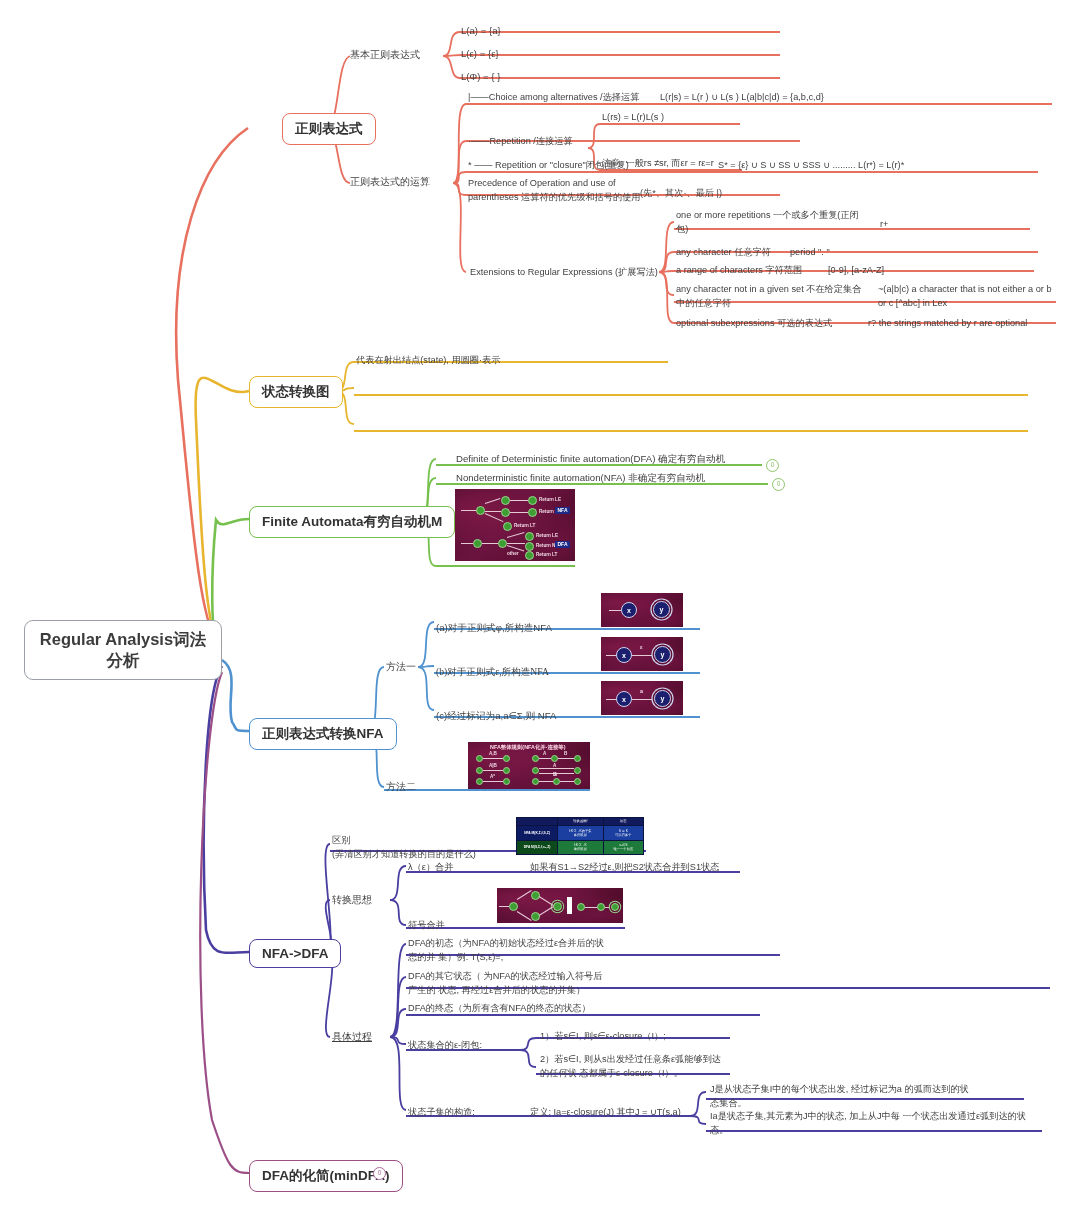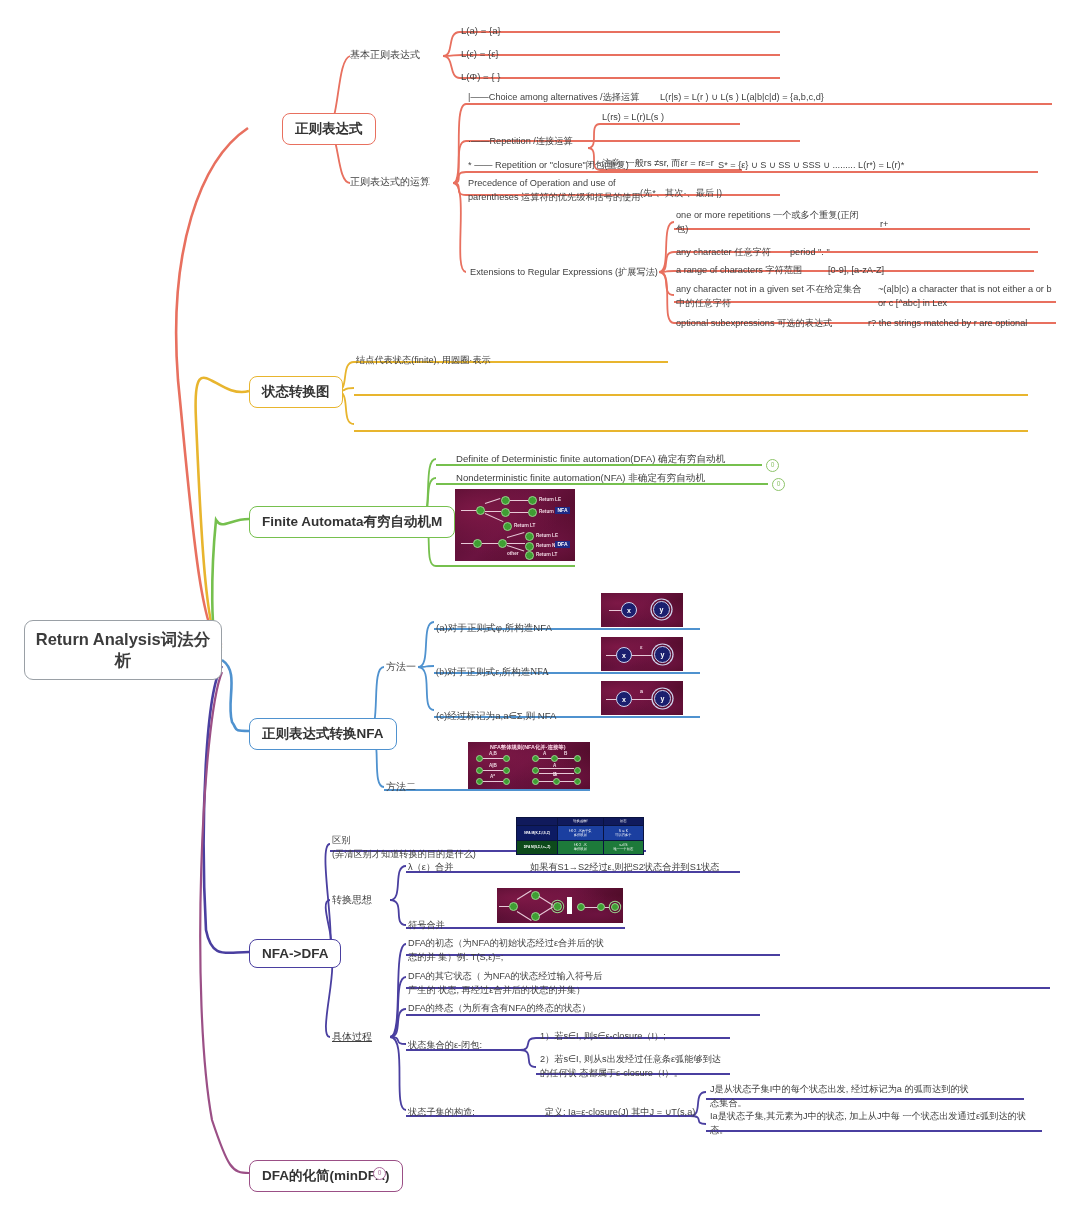--- a/index.html
+++ b/index.html
@@ -183,21 +183,21 @@
       <line x1="536" y1="1074" x2="730" y2="1074" stroke="#4a3fa0"></line>
 
       <path d="M690,1116 C704,1116 692,1092 706,1092" stroke="#4a3fa0"></path>
       <path d="M690,1116 C706,1116 692,1124 706,1124" stroke="#4a3fa0"></path>
       <line x1="706" y1="1099" x2="1024" y2="1099" stroke="#4a3fa0"></line>
       <line x1="706" y1="1131" x2="1042" y2="1131" stroke="#4a3fa0"></line>
     </g>
   </svg>
 
   <div class="node root">
-    <span>Return Analysis词法分析</span>
+    <span>Regular Analysis词法分析</span>
   </div>
 
   <div class="node l1 red" style="left:249px;top:113px;margin-left:33px;">
     <span>正则表达式</span>
   </div>
 
   <div class="node mid" style="left:350px;top:48px;">
     <span>基本正则表达式</span>
   </div>
   <div class="node leaf t10" style="left:461px;top:24px;"><span>L(a) = {a}</span></div>
@@ -238,21 +238,21 @@
 中的任意字符</span></div>
   <div class="node leaf" style="left:878px;top:283px;width:180px;"><span>~(a|b|c) a character  that is not either a or b
 or c [^abc]  in  Lex</span></div>
 
   <div class="node leaf" style="left:676px;top:317px;width:190px;"><span>optional subexpressions 可选的表达式</span></div>
   <div class="node leaf" style="left:868px;top:317px;width:200px;"><span>r? the strings matched by r are optional</span></div>
 
   <div class="node l1 yellow" style="left:249px;top:376px;">
     <span>状态转换图</span>
   </div>
-  <div class="node leaf" style="left:356px;top:354px;width:320px;"><span>结点代表状态(finite),  用圆圈·表示</span></div>
+  <div class="node leaf" style="left:356px;top:354px;width:320px;"><span>代表在射出结点(state),  用圆圈·表示</span></div>
 
   <div class="node l1 green" style="left:249px;top:506px;">
     <span>Finite Automata有穷自动机M</span>
   </div>
   <div class="node leaf t10" style="left:456px;top:452px;width:320px;"><span>Definite of Deterministic finite automation(DFA) 确定有穷自动机</span></div>
   <div class="badge" style="left:766px;top:459px;"><span>0</span></div>
   <div class="node leaf t10" style="left:456px;top:471px;width:320px;"><span>Nondeterministic finite automation(NFA) 非确定有穷自动机</span></div>
   <div class="badge" style="left:772px;top:478px;"><span>0</span></div>
 
   <div class="img maroon" style="left:455px;top:489px;width:120px;height:72px;">
@@ -417,21 +417,21 @@
   <div class="node leaf" style="left:408px;top:937px;width:210px;"><span>DFA的初态（为NFA的初始状态经过ε合并后的状
 态的并 集）例:  T(S,ε)=;</span></div>
   <div class="node leaf" style="left:408px;top:1002px;width:300px;"><span>DFA的终态（为所有含有NFA的终态的状态）</span></div>
 
   <div class="node leaf" style="left:408px;top:1039px;width:110px;"><span>状态集合的ε-闭包:</span></div>
   <div class="node leaf" style="left:540px;top:1030px;width:200px;"><span>1）若s∈I,  则s∈ε-closure（I）;</span></div>
   <div class="node leaf" style="left:540px;top:1053px;width:200px;"><span> 2）若s∈I,  则从s出发经过任意条ε弧能够到达
 的任何状 态都属于ε-closure（I）。</span></div>
 
   <div class="node leaf" style="left:408px;top:1106px;width:110px;"><span>状态子集的构造:</span></div>
-  <div class="node leaf" style="left:530px;top:1106px;width:180px;text-align:center;"><span>定义:  Ia=ε-closure(J)   其中J = ∪T(s,a)</span></div>
+  <div class="node leaf" style="left:530px;top:1106px;width:180px;"><span>定义:  Ia=ε-closure(J)   其中J = ∪T(s,a)</span></div>
   <div class="node leaf" style="left:710px;top:1083px;width:300px;"><span>J是从状态子集I中的每个状态出发,  经过标记为a 的弧而达到的状
 态集合。</span></div>
   <div class="node leaf" style="left:710px;top:1110px;width:330px;"><span> Ia是状态子集,其元素为J中的状态,  加上从J中每 一个状态出发通过ε弧到达的状态。</span></div>
 
   <div class="node l1 plum" style="left:249px;top:1160px;">
     <span>DFA的化简(minDFA)</span>
   </div>
   <div class="badge plum" style="left:373px;top:1167px;"><span>0</span></div>
 
 </div>

